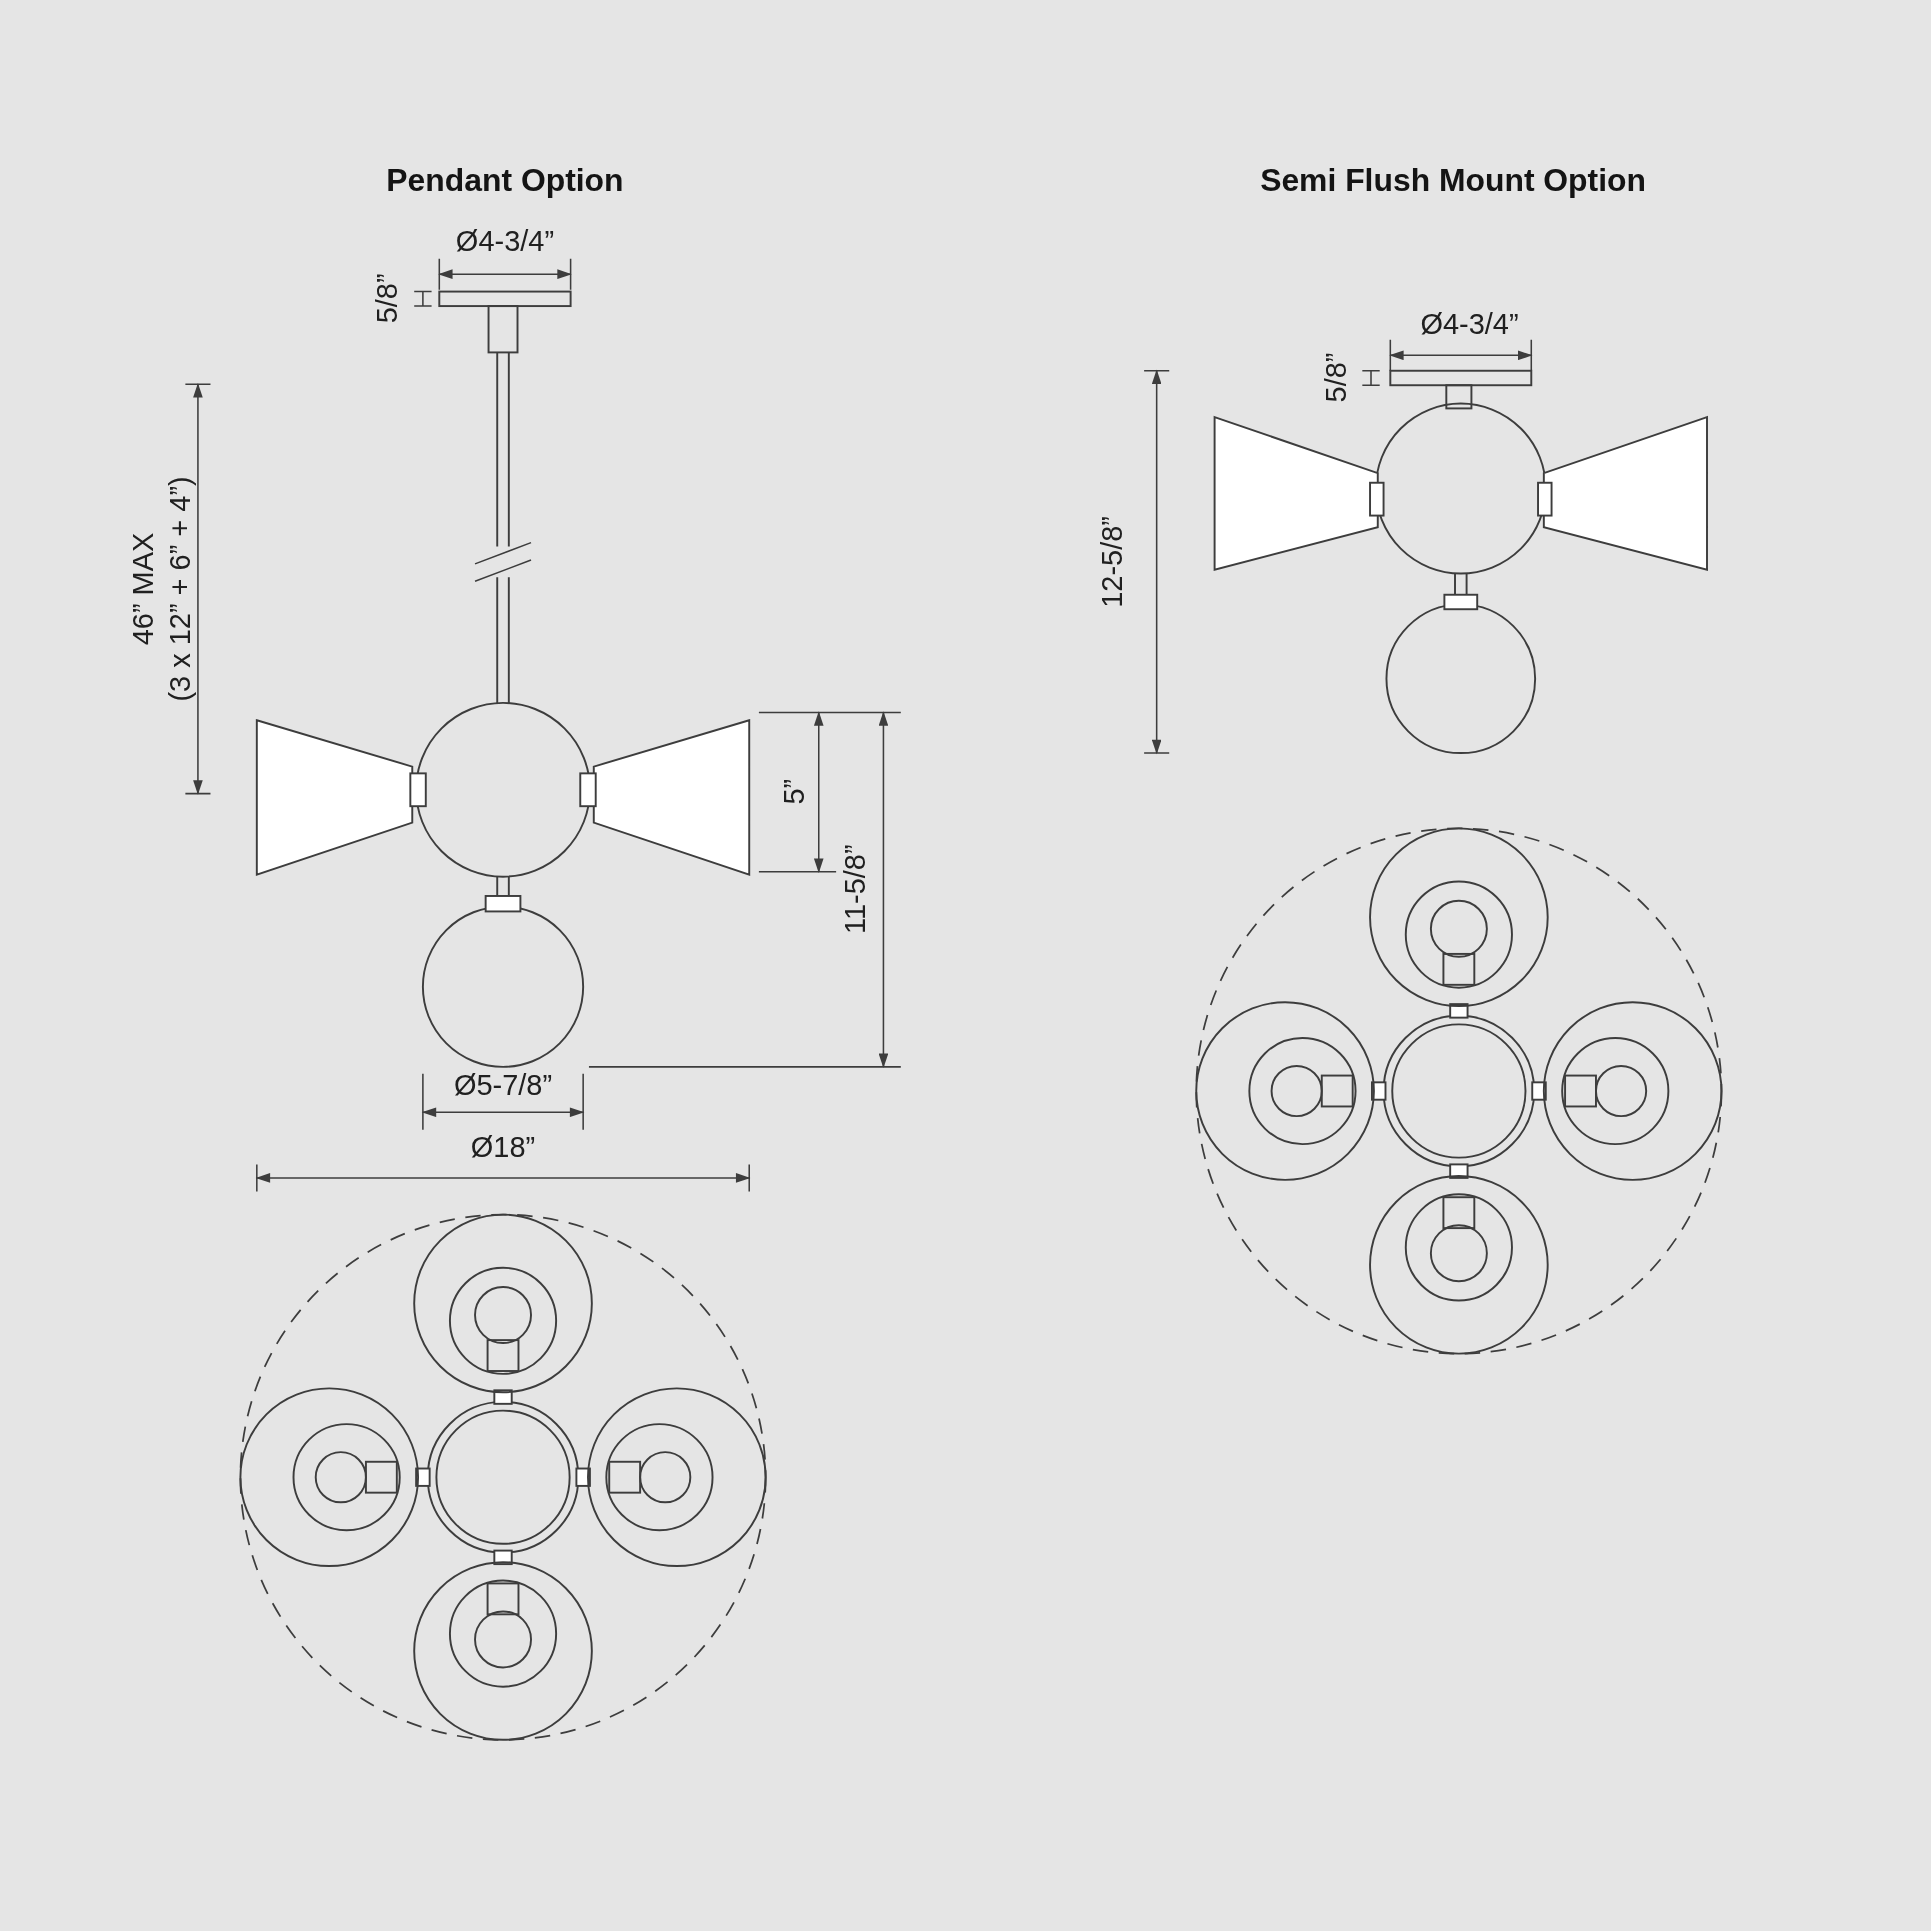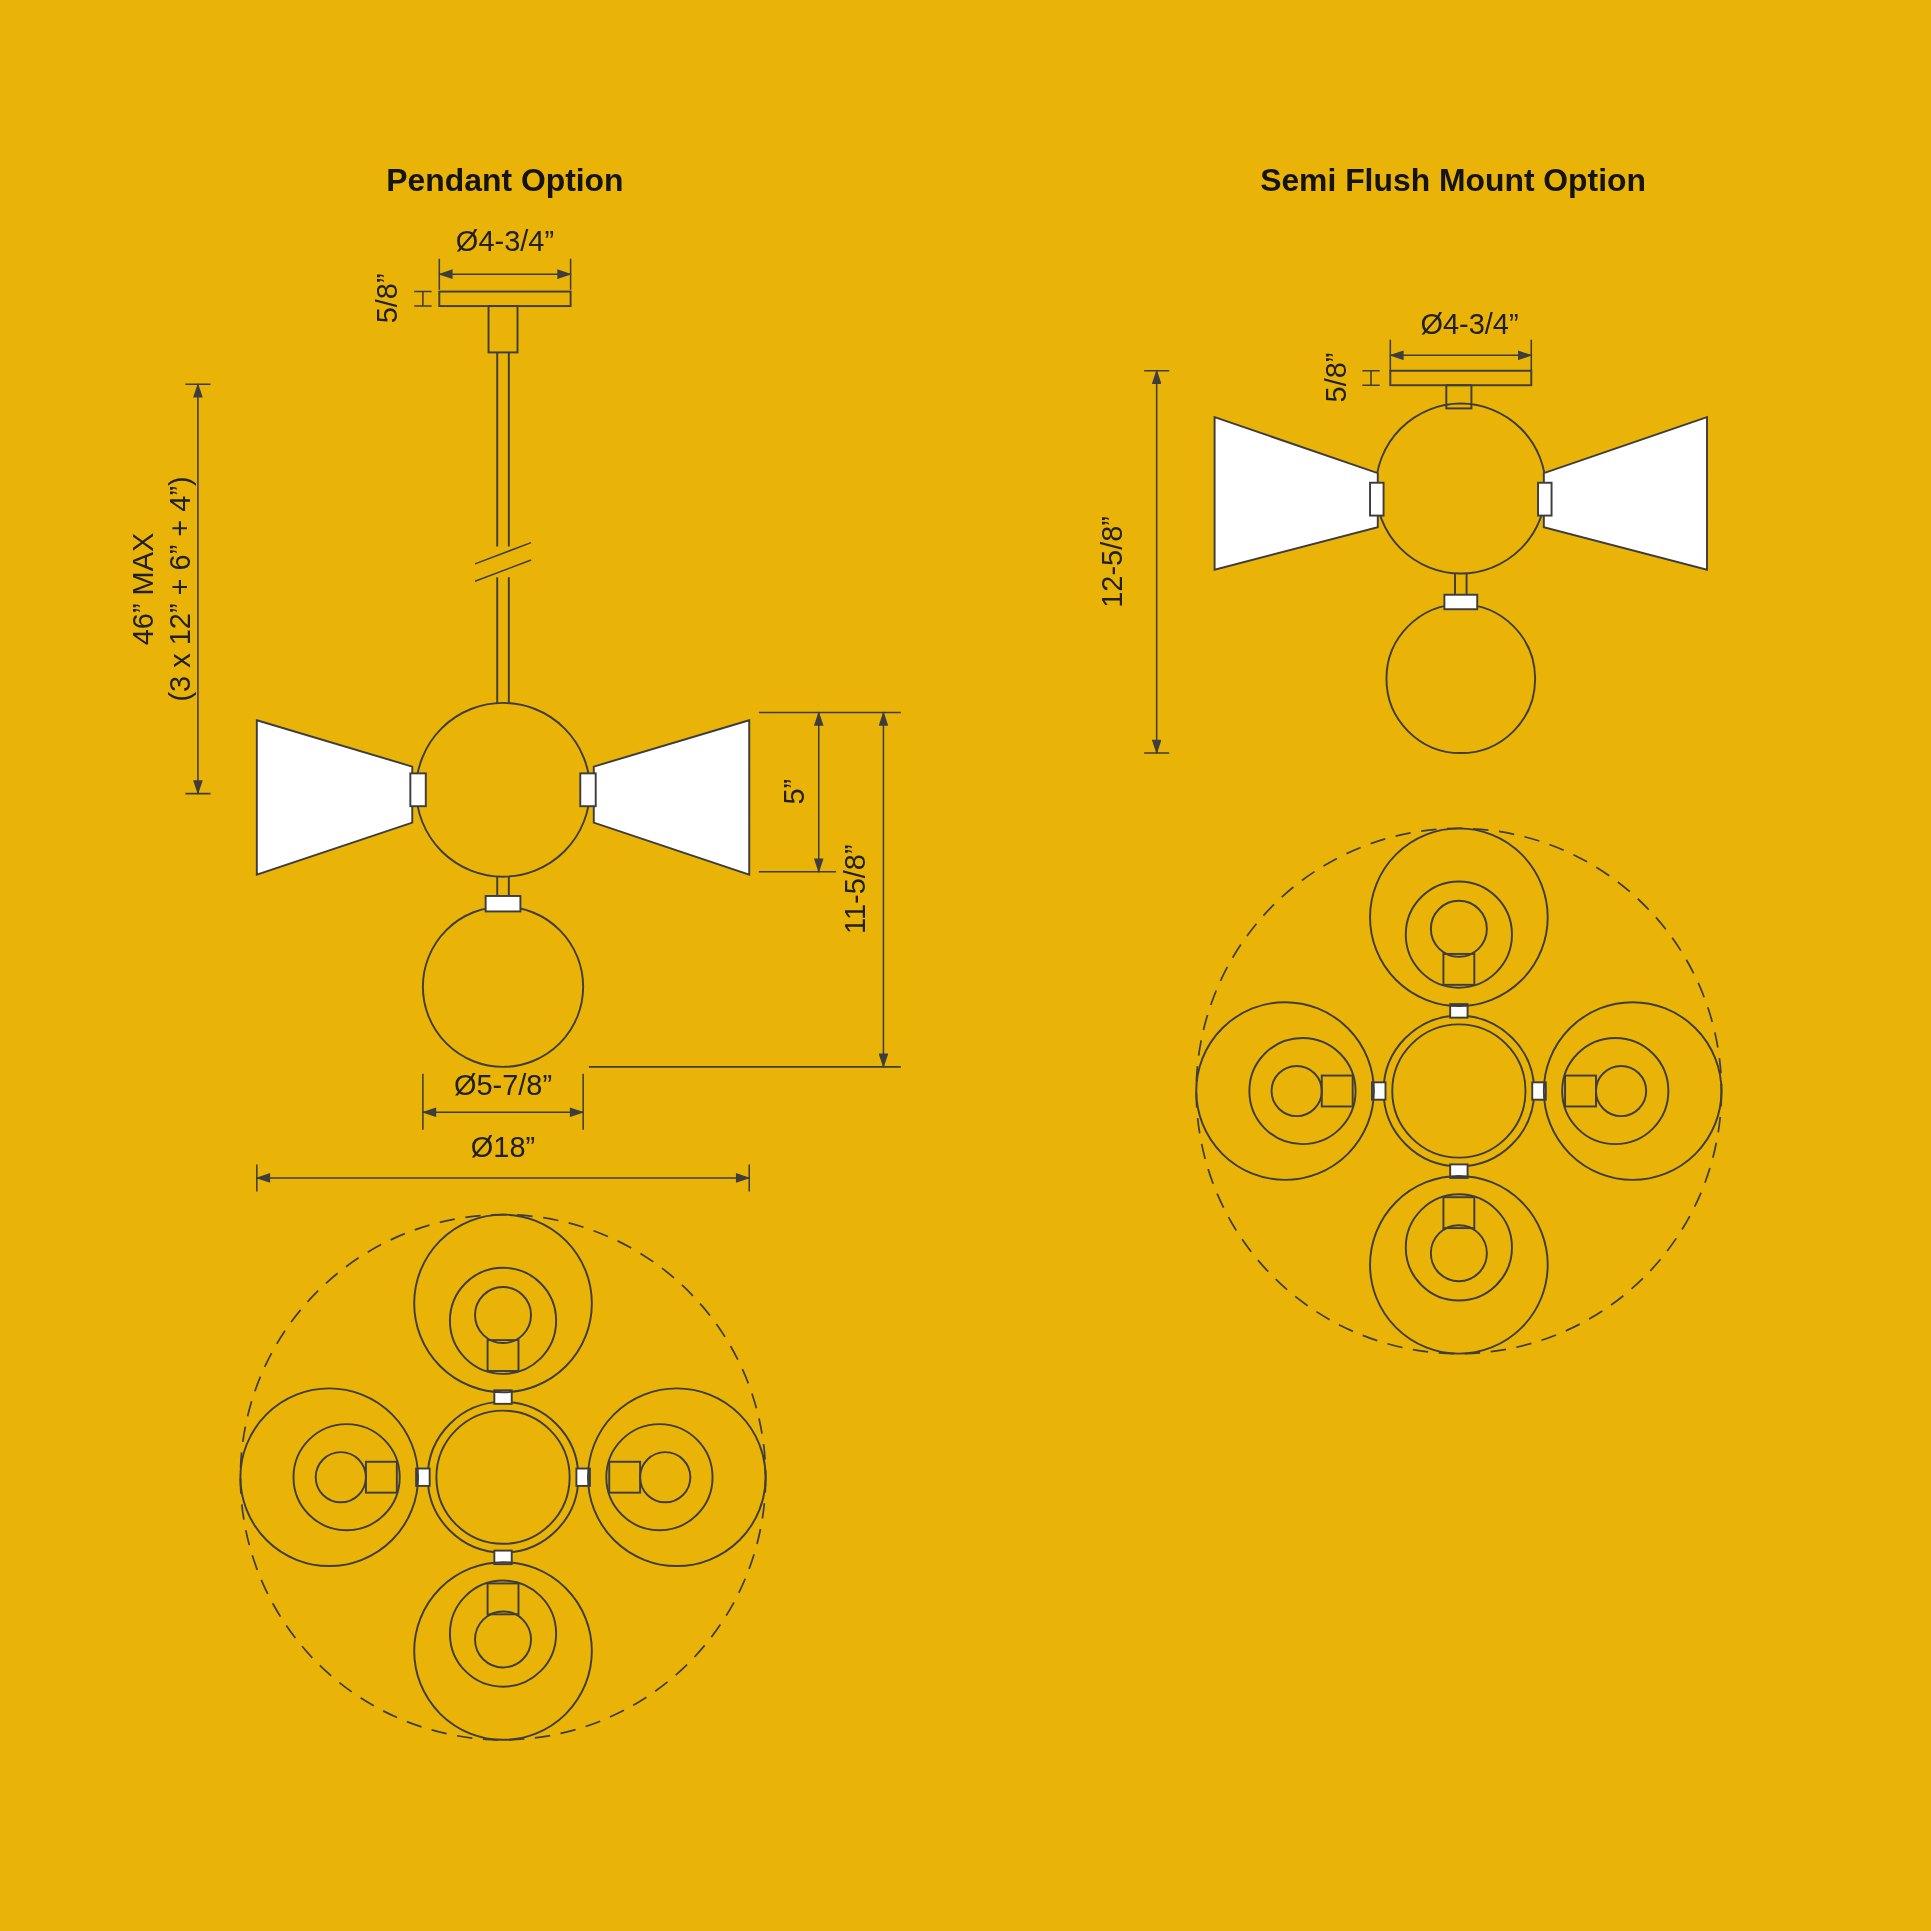--- a/index.html
+++ b/index.html
@@ -4,21 +4,21 @@
 <style>
   html, body {
     margin: 0;
     padding: 0;
     background: #ffffff;
   }
   .sheet {
     position: relative;
     width: 1931px;
     height: 1931px;
-    background: #eab308;
+    background: #e5e5e5;
     font-family: "Liberation Sans", sans-serif;
   }
   svg { display: block; }
   text {
     fill: #202020;
     font-family: "Liberation Sans", sans-serif;
     font-size: 30px;
   }
   .title {
     font-weight: bold;

